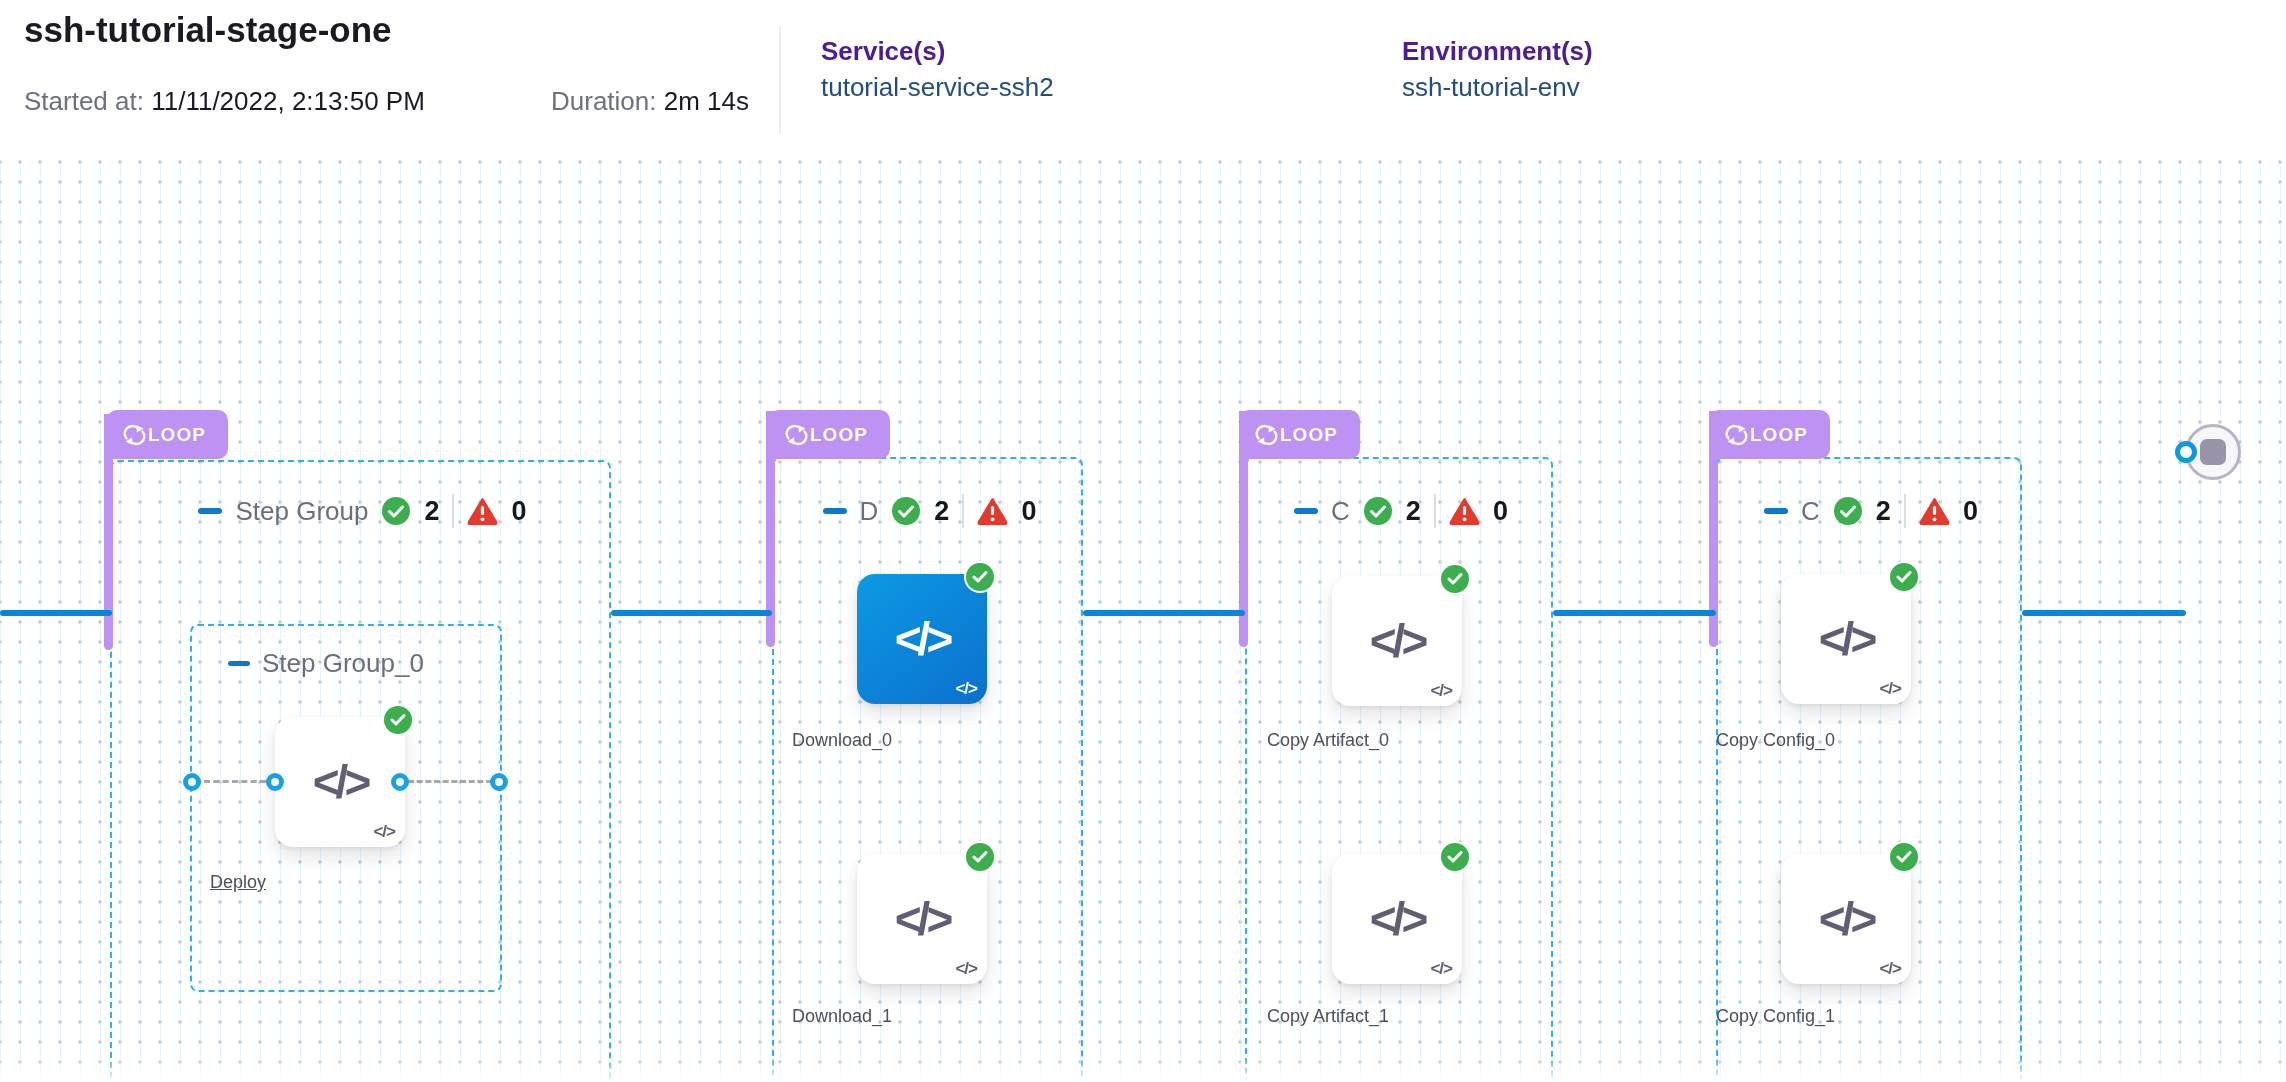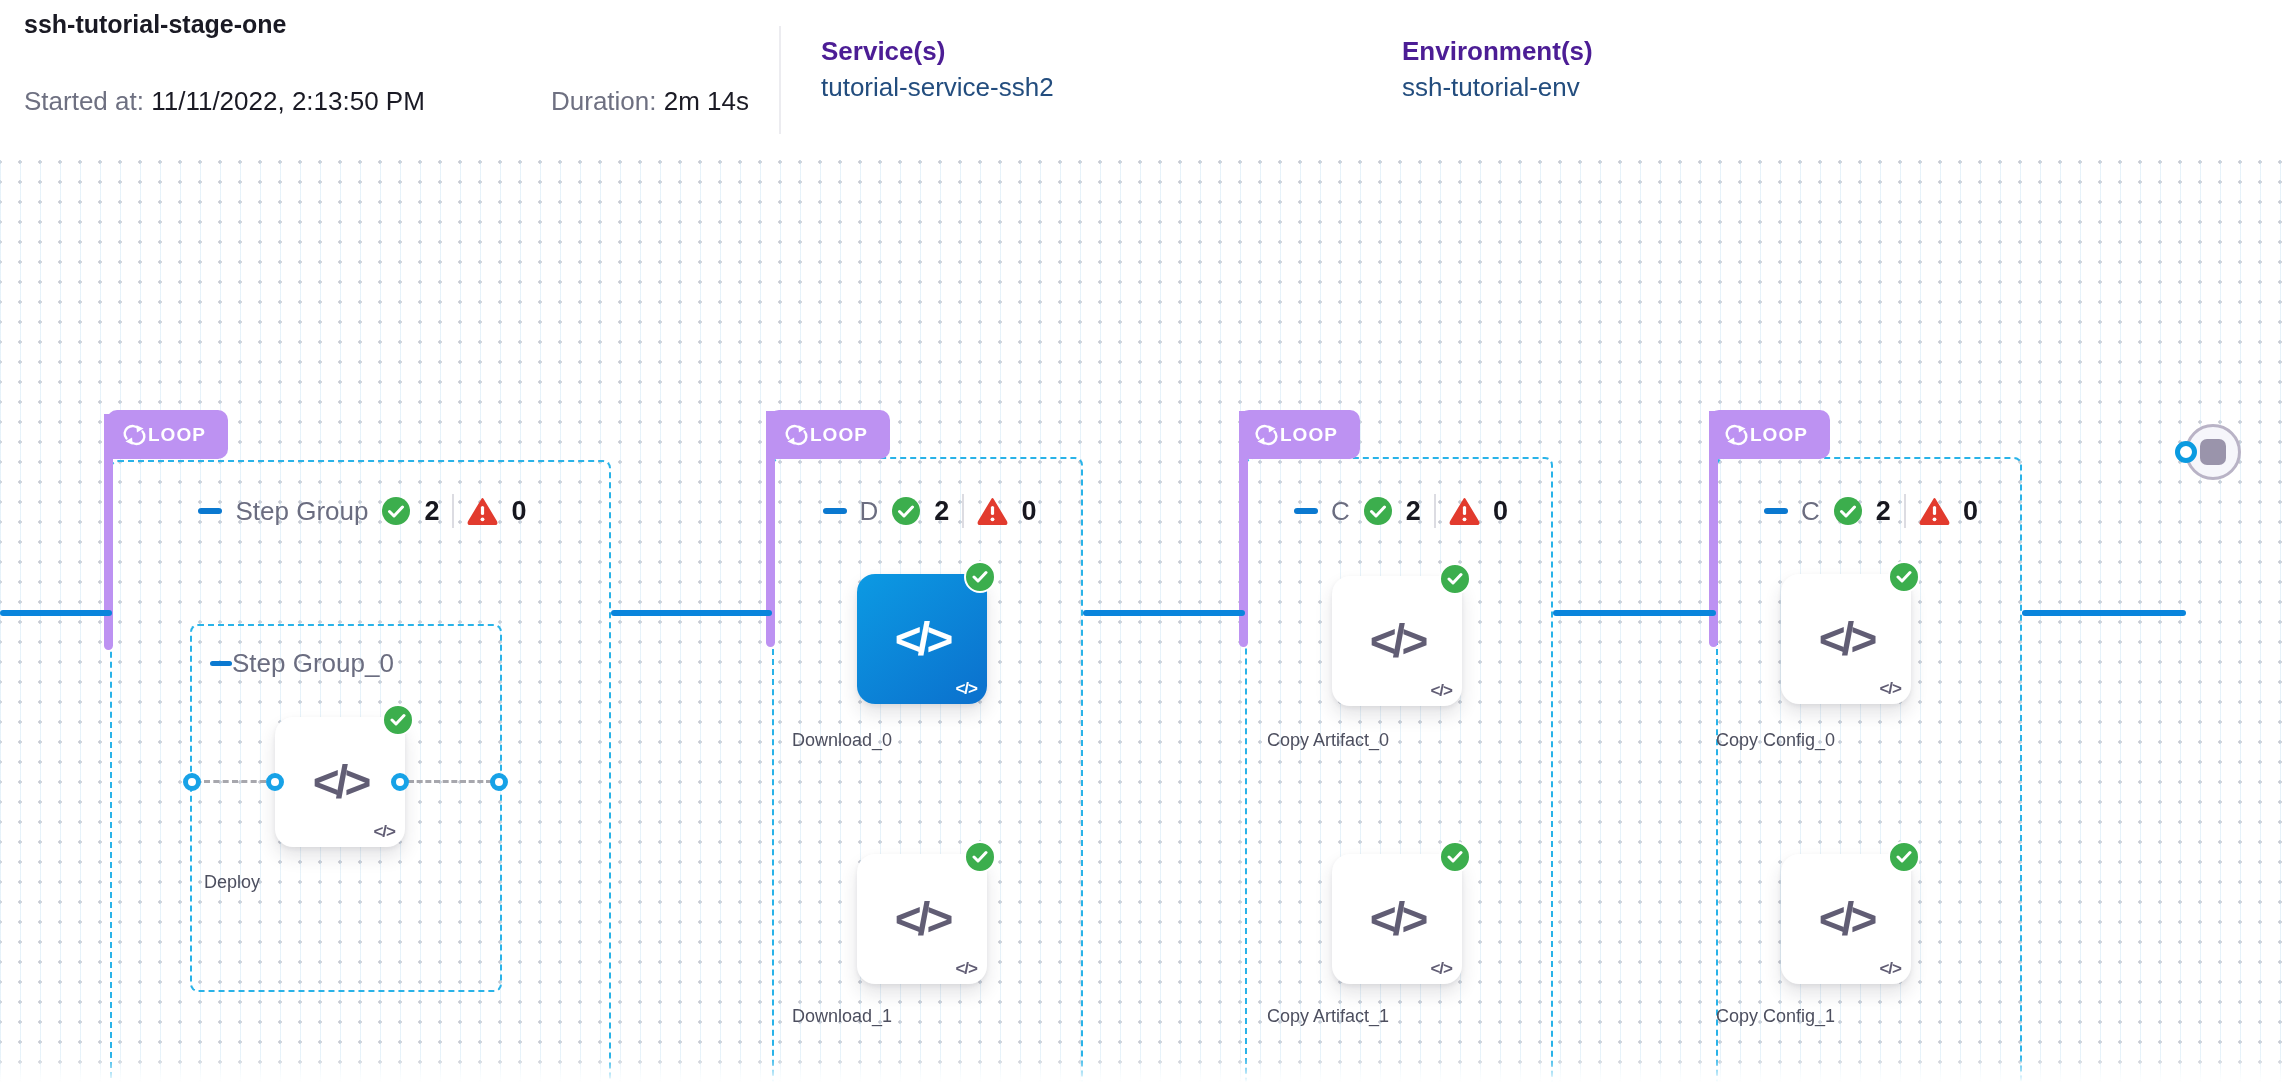--- a/index.html
+++ b/index.html
@@ -1,21 +1,21 @@
 <!DOCTYPE html>
 <html><head>
 <meta charset="utf-8">
 <style>
   * { box-sizing: border-box; margin: 0; padding: 0; }
   html,body { width:2286px; height:1082px; overflow:hidden; background:#fff;
     font-family:"Liberation Sans", sans-serif; }
 
   
   .hdr { position:absolute; left:0; top:0; width:2286px; height:160px; background:#fff; z-index:100; }
-  .hdr-title { position:absolute; left:24px; top:10px; font-size:25px; font-weight:700; color:#1a1a24; }
+  .hdr-title { position:absolute; left:24px; top:10px; font-size:35px; font-weight:700; color:#1a1a24; }
   .meta-row { position:absolute; top:86px; font-size:26px; color:#1a1a24; }
   .meta-label { color:#6e7081; }
   .hdr-divider { position:absolute; left:779px; top:26px; width:2px; height:108px; background:#ececf0; }
   .col-label { position:absolute; top:36px; font-size:26px; font-weight:700; color:#4c1d95; }
   .col-link  { position:absolute; top:72px; font-size:26px; color:#234d7e; cursor:pointer; }
 
   
   .canvas { position:absolute; left:0; top:160px; width:2286px; height:922px; overflow:hidden;
     background-color:#fff;
     background-image:
@@ -35,21 +35,21 @@
     display:flex; align-items:center; padding:0 22px 0 14px; z-index:5; }
   .loop-badge span { color:#fff; font-size:19px; font-weight:700; letter-spacing:1px; }
 
   .ghead { position:absolute; left:4px; right:0; display:flex; justify-content:center; align-items:center; gap:13px; z-index:4; }
   .minus { width:24px; height:6px; border-radius:3px; background:#0b79d0; cursor:pointer; }
   .gtitle { font-size:26px; color:#6b6d80; white-space:nowrap; overflow:hidden; text-overflow:ellipsis; }
   .gcount { font-size:27px; font-weight:700; color:#17171f; }
   .vsep { width:2px; height:34px; background:#dcdce2; }
 
   .subgroup { position:absolute; border:2px dashed #29b3e8; border-radius:8px; }
-  .subhead { position:absolute; left:18px; display:flex; align-items:center; gap:0; }
+  .subhead { position:absolute; left:36px; display:flex; align-items:center; gap:12px; }
   .subhead .minus { width:22px; height:5px; }
 
   
   .card { position:absolute; width:130px; height:130px; border-radius:18px; background:#fff; cursor:pointer;
     box-shadow:0 10px 18px rgba(40,41,61,.12), 0 2px 4px rgba(40,41,61,.08);
     display:flex; align-items:center; justify-content:center; z-index:3; }
   .card .glyph { font-size:46px; font-weight:700; color:#615d74; letter-spacing:-4px; }
   .card .mini  { position:absolute; right:10px; bottom:5px; font-size:17px; font-weight:700; color:#615d74; letter-spacing:-1px; }
   .card.blue { background:linear-gradient(140deg,#0c9ae3,#0b70cd); }
   .card.blue .glyph, .card.blue .mini { color:#fff; }
@@ -136,21 +136,21 @@
       <div class="ring" style="left:298px;top:147px;"></div>
       <div class="card" style="left:83px;top:91px;">
         <span class="glyph">&lt;/&gt;</span>
         <span class="mini">&lt;/&gt;</span>
         <div class="check">
           <svg width="16" height="14" viewBox="0 0 16 14">
               <polyline points="2,7 6,11 14,2.5" stroke="#fff" stroke-width="3" fill="none" stroke-linecap="round" stroke-linejoin="round"></polyline>
             </svg>
         </div>
       </div>
-      <div class="nlabel" style="left:12px;top:242px;">Deploy</div>
+      <div class="nlabel" style="left:18px;top:242px;text-decoration:underline;">Deploy</div>
     </div>
 
   </div>
 
   <div class="group" style="left:772px;top:297px;width:311px;height:721px;">
     <div class="loop-bar" style="left:-8px;top:-48px;height:236px;"></div>
     <div class="loop-badge" style="left:-5px;top:-49px;">
       <svg width="27" height="22" viewBox="0 0 27 22">
         <path d="M5.5 14.5 A8 7.5 0 0 1 18 4.8" stroke="#fff" stroke-width="2.4" fill="none" stroke-linecap="round"></path>
         <polygon points="15.5,1.2 22.5,4.6 15.9,8.6" fill="#fff"></polygon>

